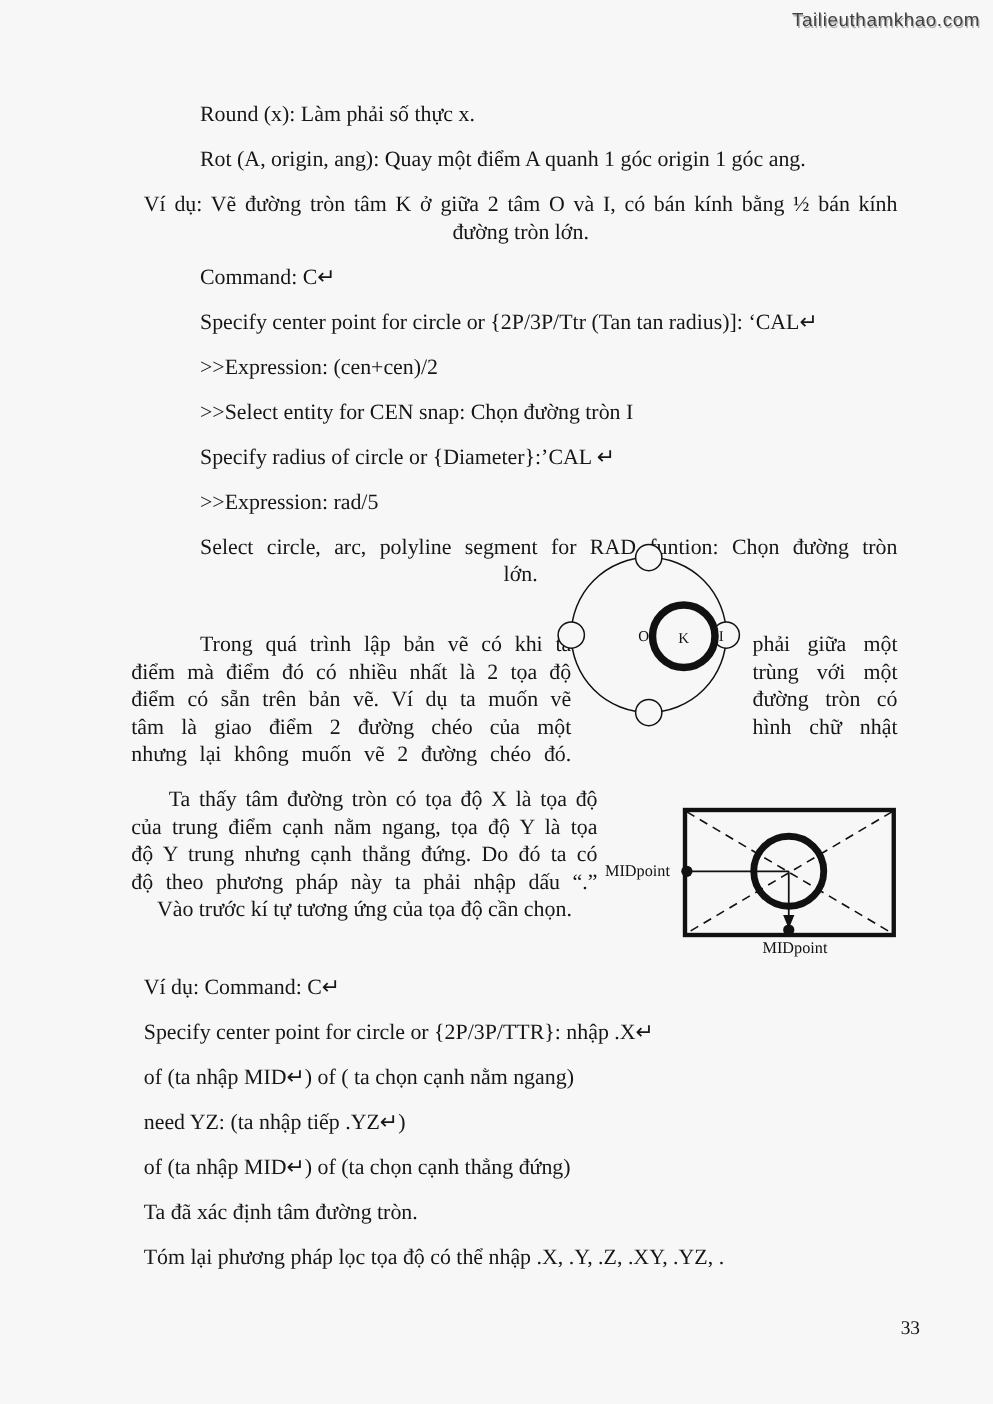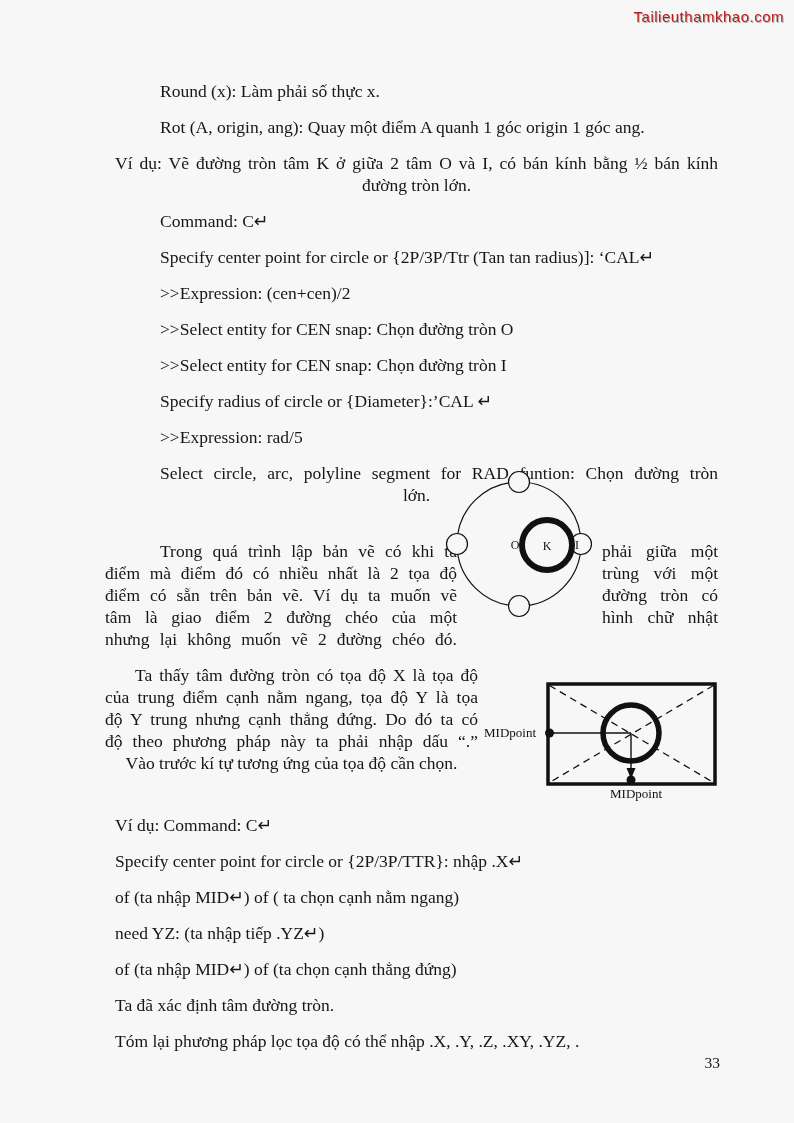--- a/index.html
+++ b/index.html
@@ -5,37 +5,37 @@
   html,body{margin:0;padding:0;background:#f7f7f7;}
   .page{
     position:relative;width:794px;height:1123px;box-sizing:border-box;
     background:#f7f7f7;color:#161616;
     font-family:"Liberation Serif", serif;font-size:17.5px;line-height:22px;
     padding:80px 76px 0 115px;overflow:hidden;
   }
   .wm{
     position:absolute;top:6px;right:10px;
     font-family:"Liberation Sans", sans-serif;font-size:15px;letter-spacing:.5px;
-    color:#b91c1c;text-shadow:1px 1px 0 #b3b3b3;
+    color:#404040;text-shadow:1px 1px 0 #b3b3b3;
   }
   .p{margin:0 0 14px 0;}
   .indent{padding-left:45px;}
   .jl{text-align:justify;text-align-last:justify;}
   .line{min-height:22px;text-align:center;}
   .wrapsec{display:flex;margin:34px 0 0 -10px;}
   .col-l1{width:352px;}
   .col-f1{width:145px;position:relative;}
   .col-r1{width:116px;}
   .sec2{display:flex;margin:14px 0 8px -10px;}
   .col-l2{width:390px;}
   .col-f2{flex:1;}
   svg.fig1{position:absolute;left:-17px;top:-74px;overflow:visible;}
   svg.fig2{display:block;margin-top:-8px;}
   .figtext{font-family:"Liberation Serif", serif;fill:#111;}
-  .pagenum{position:absolute;top:1052px;right:74px;font-size:15.5px;}
+  .pagenum{position:absolute;top:1052px;right:58px;font-size:15.5px;}
   .ind55{padding-left:55px;}
   .ind30{padding-left:30px;}
 </style>
 </head>
 <body>
 
 <div class="page">
 
   <div class="wm">Tailieuthamkhao.com</div>
 
@@ -43,21 +43,20 @@
   <div class="p indent">Rot (A, origin, ang): Quay một điểm A quanh 1 góc origin 1 góc ang.</div>
 
   <div class="p">
     <div class="line jl">Ví dụ: Vẽ đường tròn tâm K ở giữa 2 tâm O và I, có bán kính bằng ½ bán kính</div>
     <div class="line">đường tròn lớn.</div>
   </div>
 
   <div class="p indent">Command: C↵</div>
   <div class="p indent">Specify center point for circle or {2P/3P/Ttr (Tan tan radius)]: ‘CAL↵</div>
   <div class="p indent">&gt;&gt;Expression: (cen+cen)/2</div>
-  <div class="p indent">&gt;&gt;Select entity for CEN snap: Chọn đường tròn O</div>
   <div class="p indent">&gt;&gt;Select entity for CEN snap: Chọn đường tròn I</div>
   <div class="p indent">Specify radius of circle or {Diameter}:’CAL ↵</div>
   <div class="p indent">&gt;&gt;Expression: rad/5</div>
 
   <div class="p">
     <div class="line jl ind55" style="padding-left:45px">Select circle, arc, polyline segment for RAD funtion: Chọn đường tròn</div>
     <div class="line">lớn.</div>
   </div>
 
   <div class="wrapsec">

